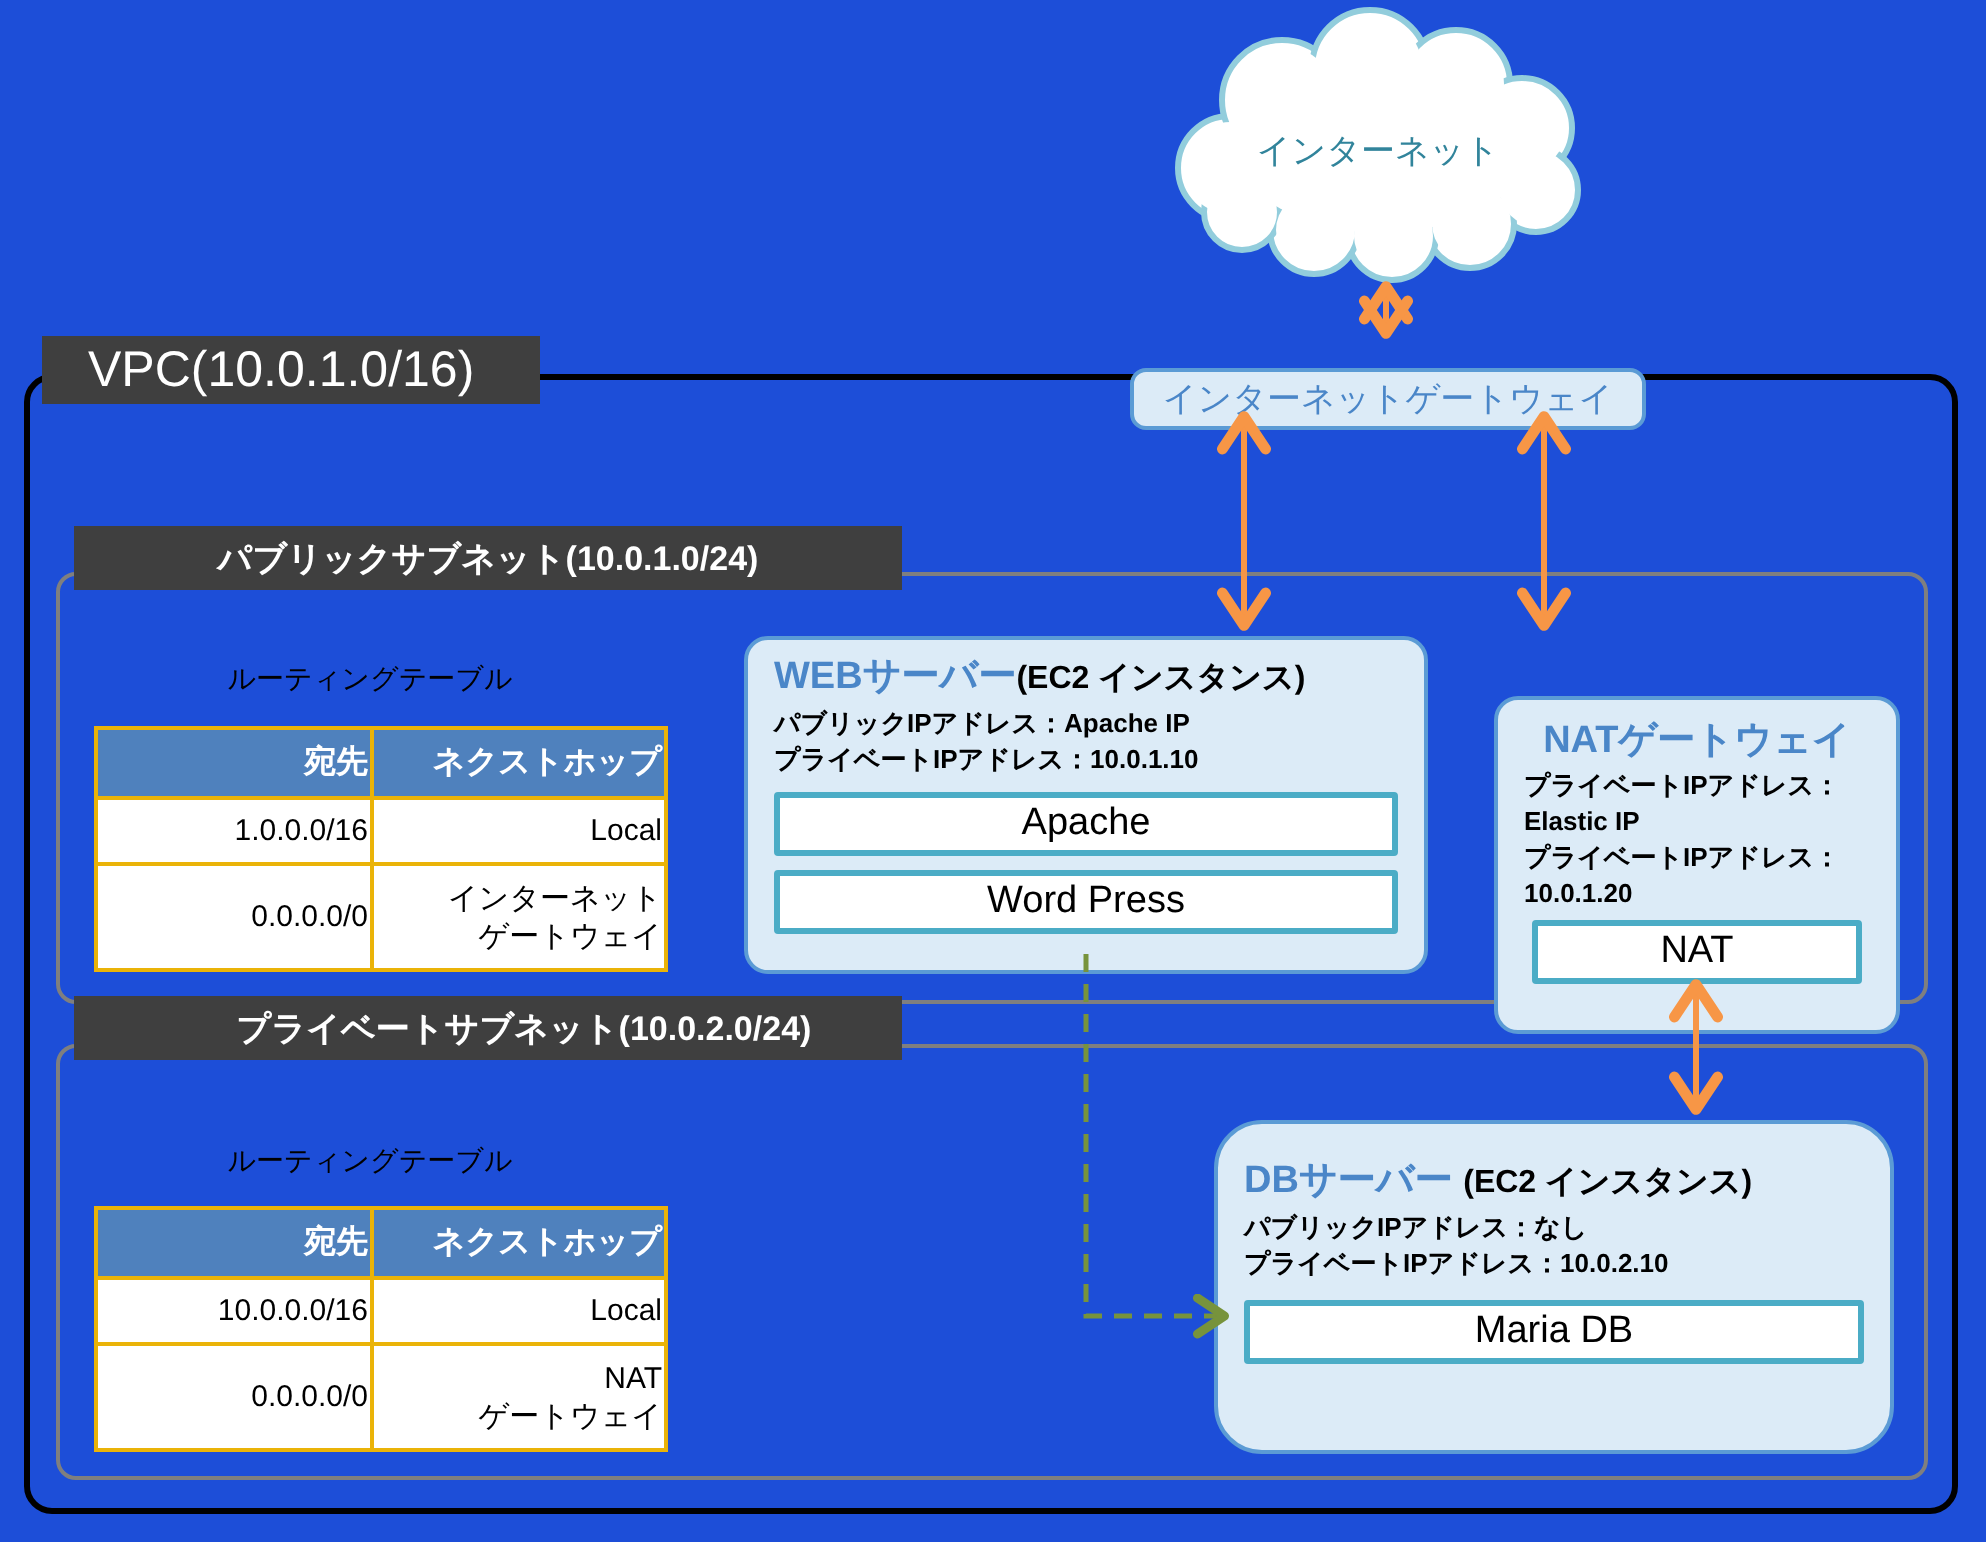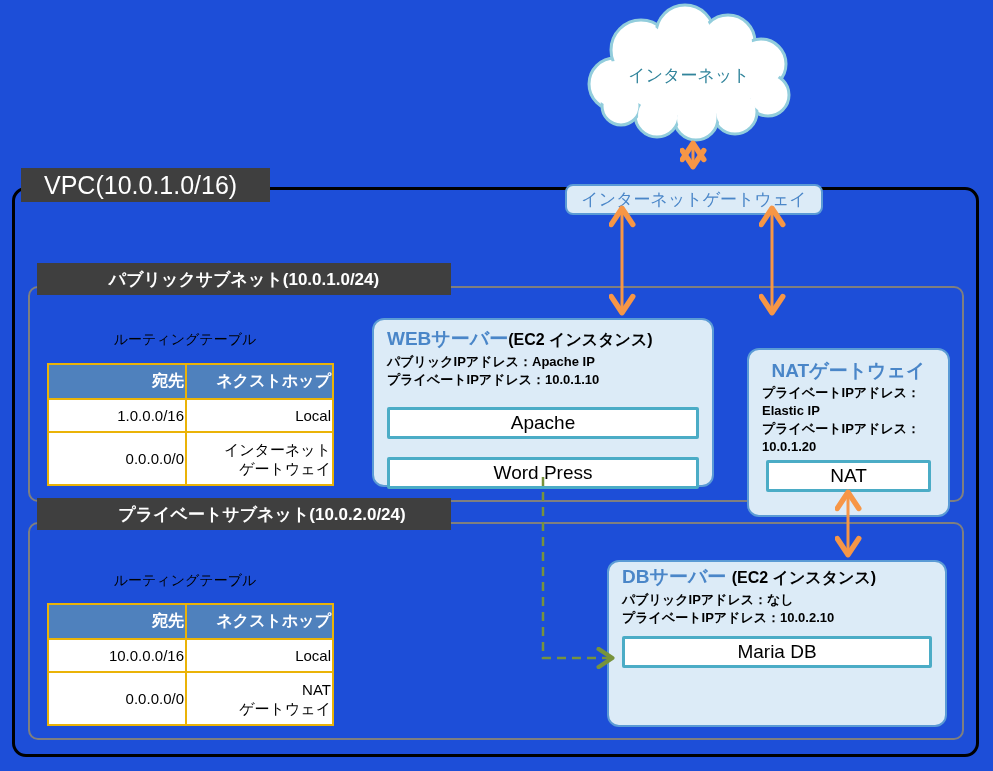--- a/index.html
+++ b/index.html
@@ -55,29 +55,29 @@
   .rt tr.r1 td { height:33px; }
   .rt tr.r2 td { height:53px; }
 
   
   .node {
     background:var(--box-fill,#dcebf7); border:2px solid var(--box-border,#5b9bd5);
     border-radius:12px; z-index:4; padding:6px 13px;
   }
   .web-node { left:372px; top:318px; width:342px; height:169px; }
   .nat-node { left:747px; top:318px; width:203px; height:169px; padding-top:8px;margin-top:30px; }
-  .db-node  { left:607px; top:560px; width:340px; height:167px; padding-top:2px; }
+  .db-node  { left:607px; top:560px; width:340px; height:167px; padding-top:16px;border-radius:24px; }
   .node-title { font-size:19px; font-weight:bold; color:var(--accent-blue,#4a86c8); line-height:26px; white-space:nowrap; }
   .node-title .suffix { font-size:16px; color:#000; }
   .nat-node .node-title { text-align:center; }
   .ip-line { font-size:13px; font-weight:bold; color:#000; line-height:18px; white-space:nowrap; }
   .component {
     background:#fff; border:3px solid var(--inner-border,#4bacc6); border-radius:2px;
     height:32px; display:flex; align-items:center; justify-content:center;
-    font-size:19px; color:#000; margin-top:18px;
+    font-size:19px; color:#000; margin-top:7px;
   }
   .nat-node .component { margin:4px 4px 0 4px; }
   .db-node .component { margin-top:9px; }
 
   
   .cloud { left:563px; top:2px; width:252px; height:146px; z-index:3; }
 
   
   .overlay { left:0; top:0; width:993px; height:771px; z-index:6; pointer-events:none; }
 </style>

